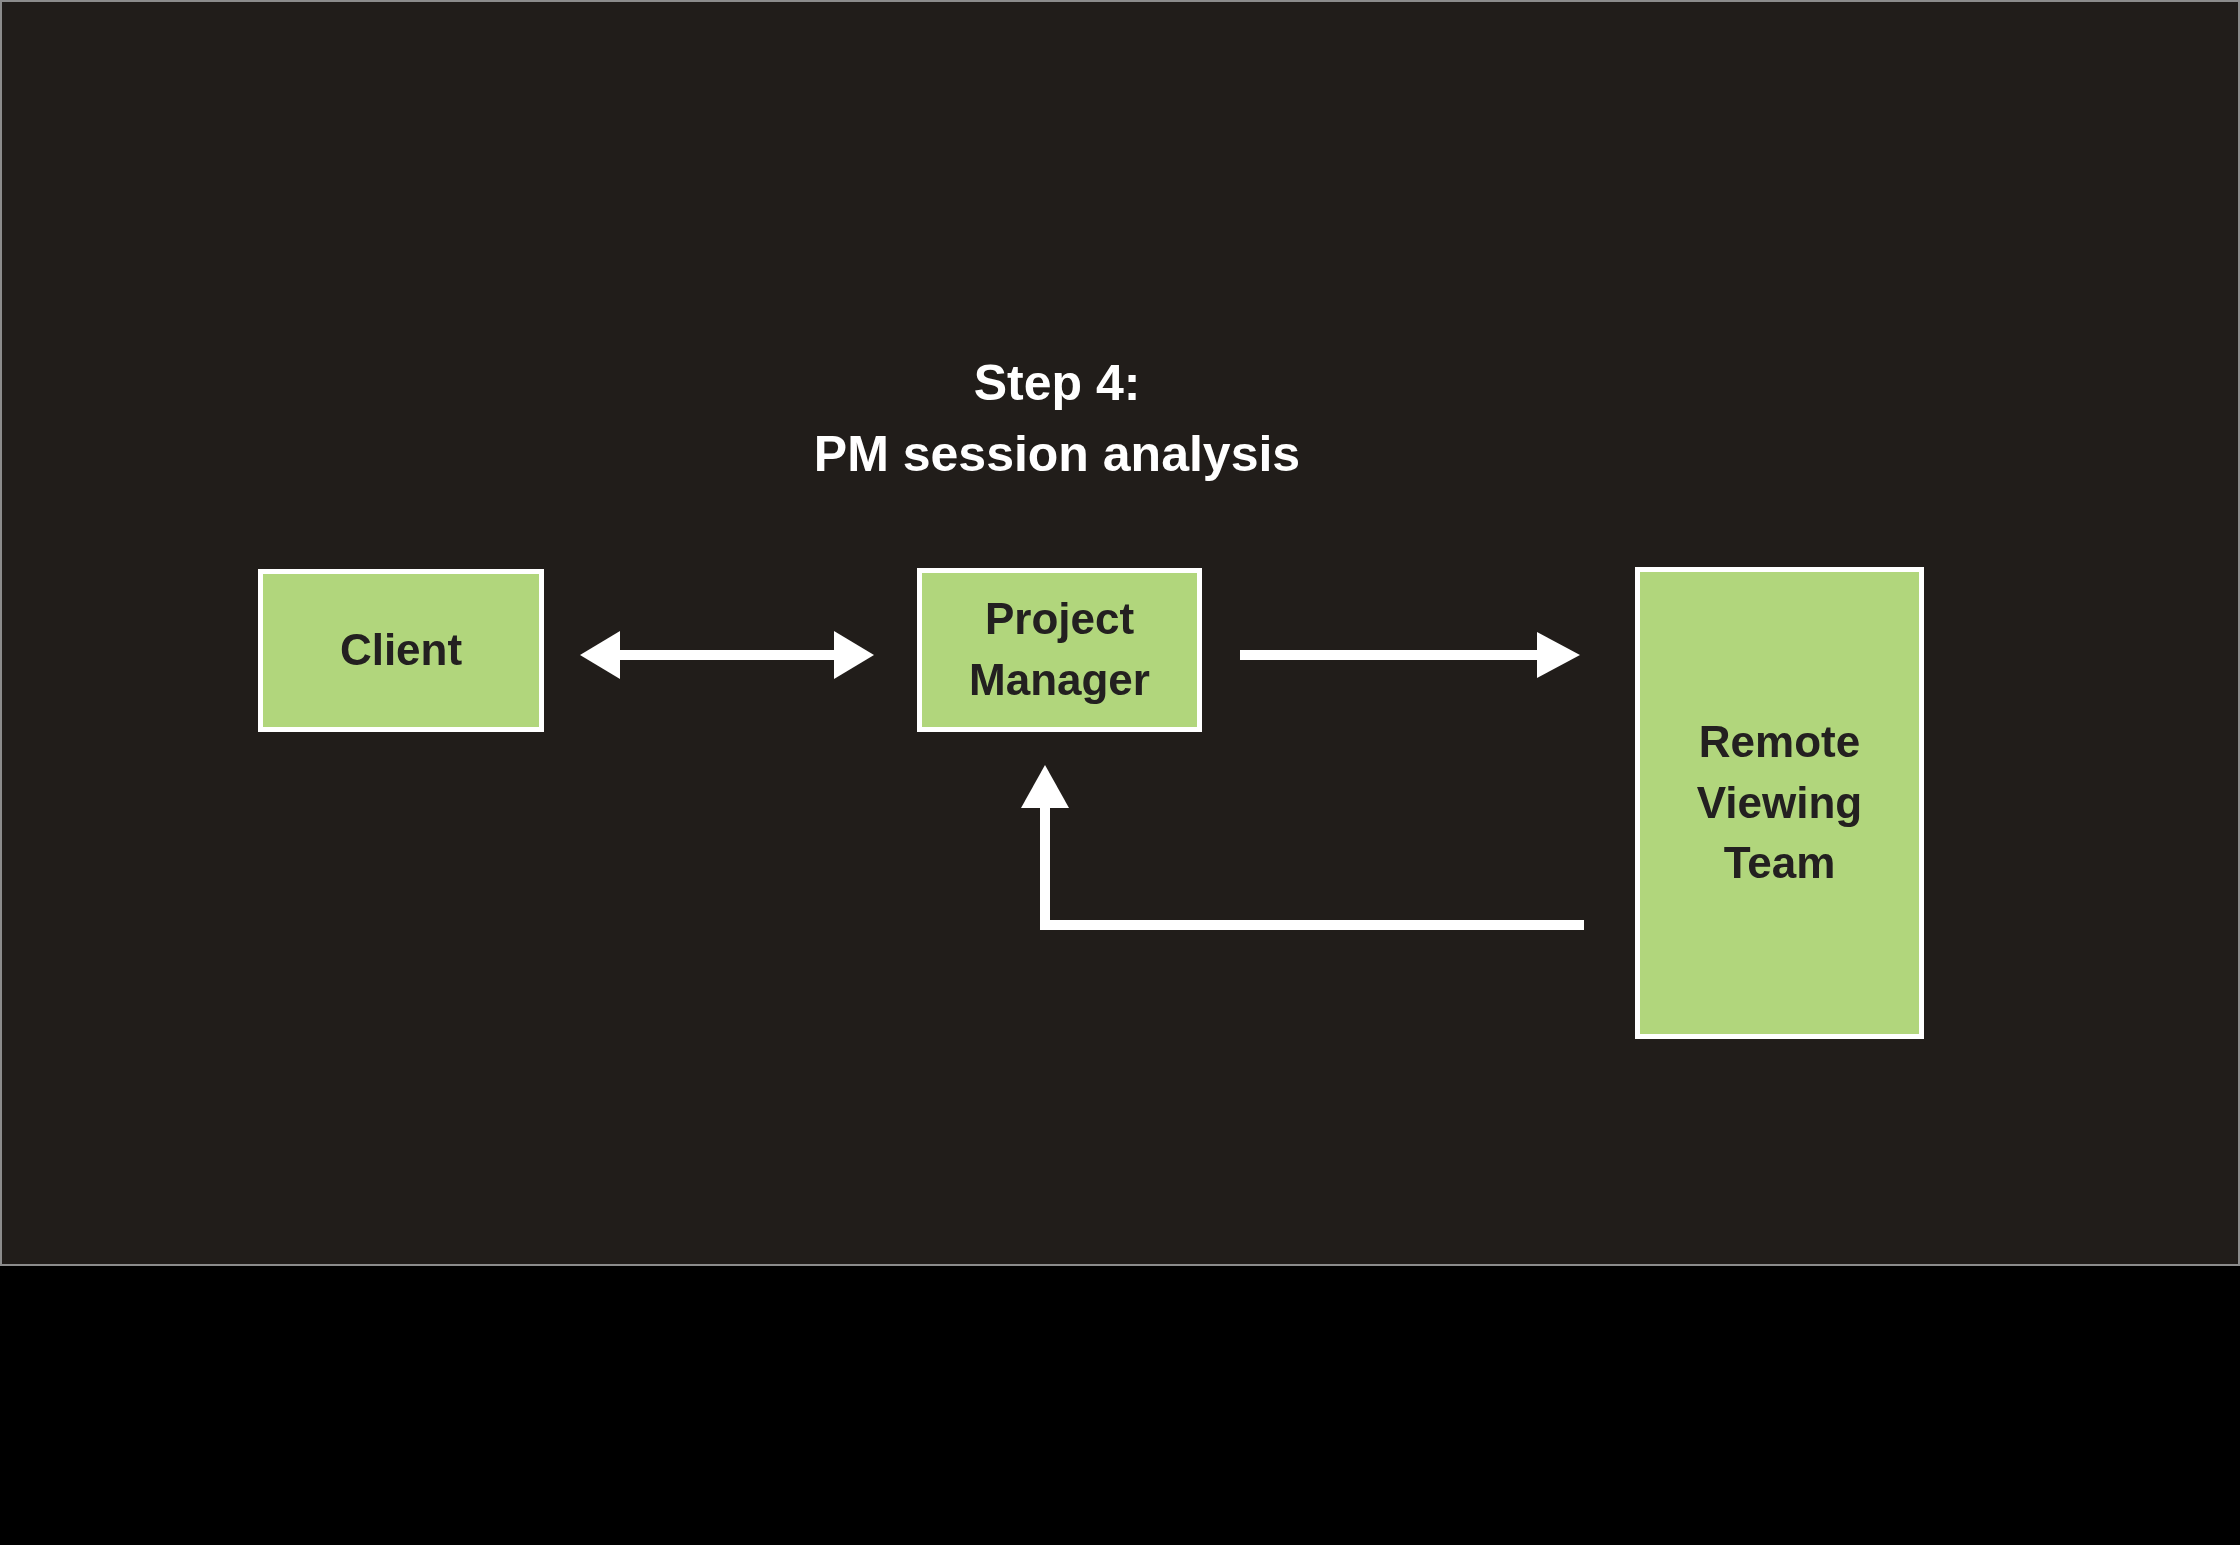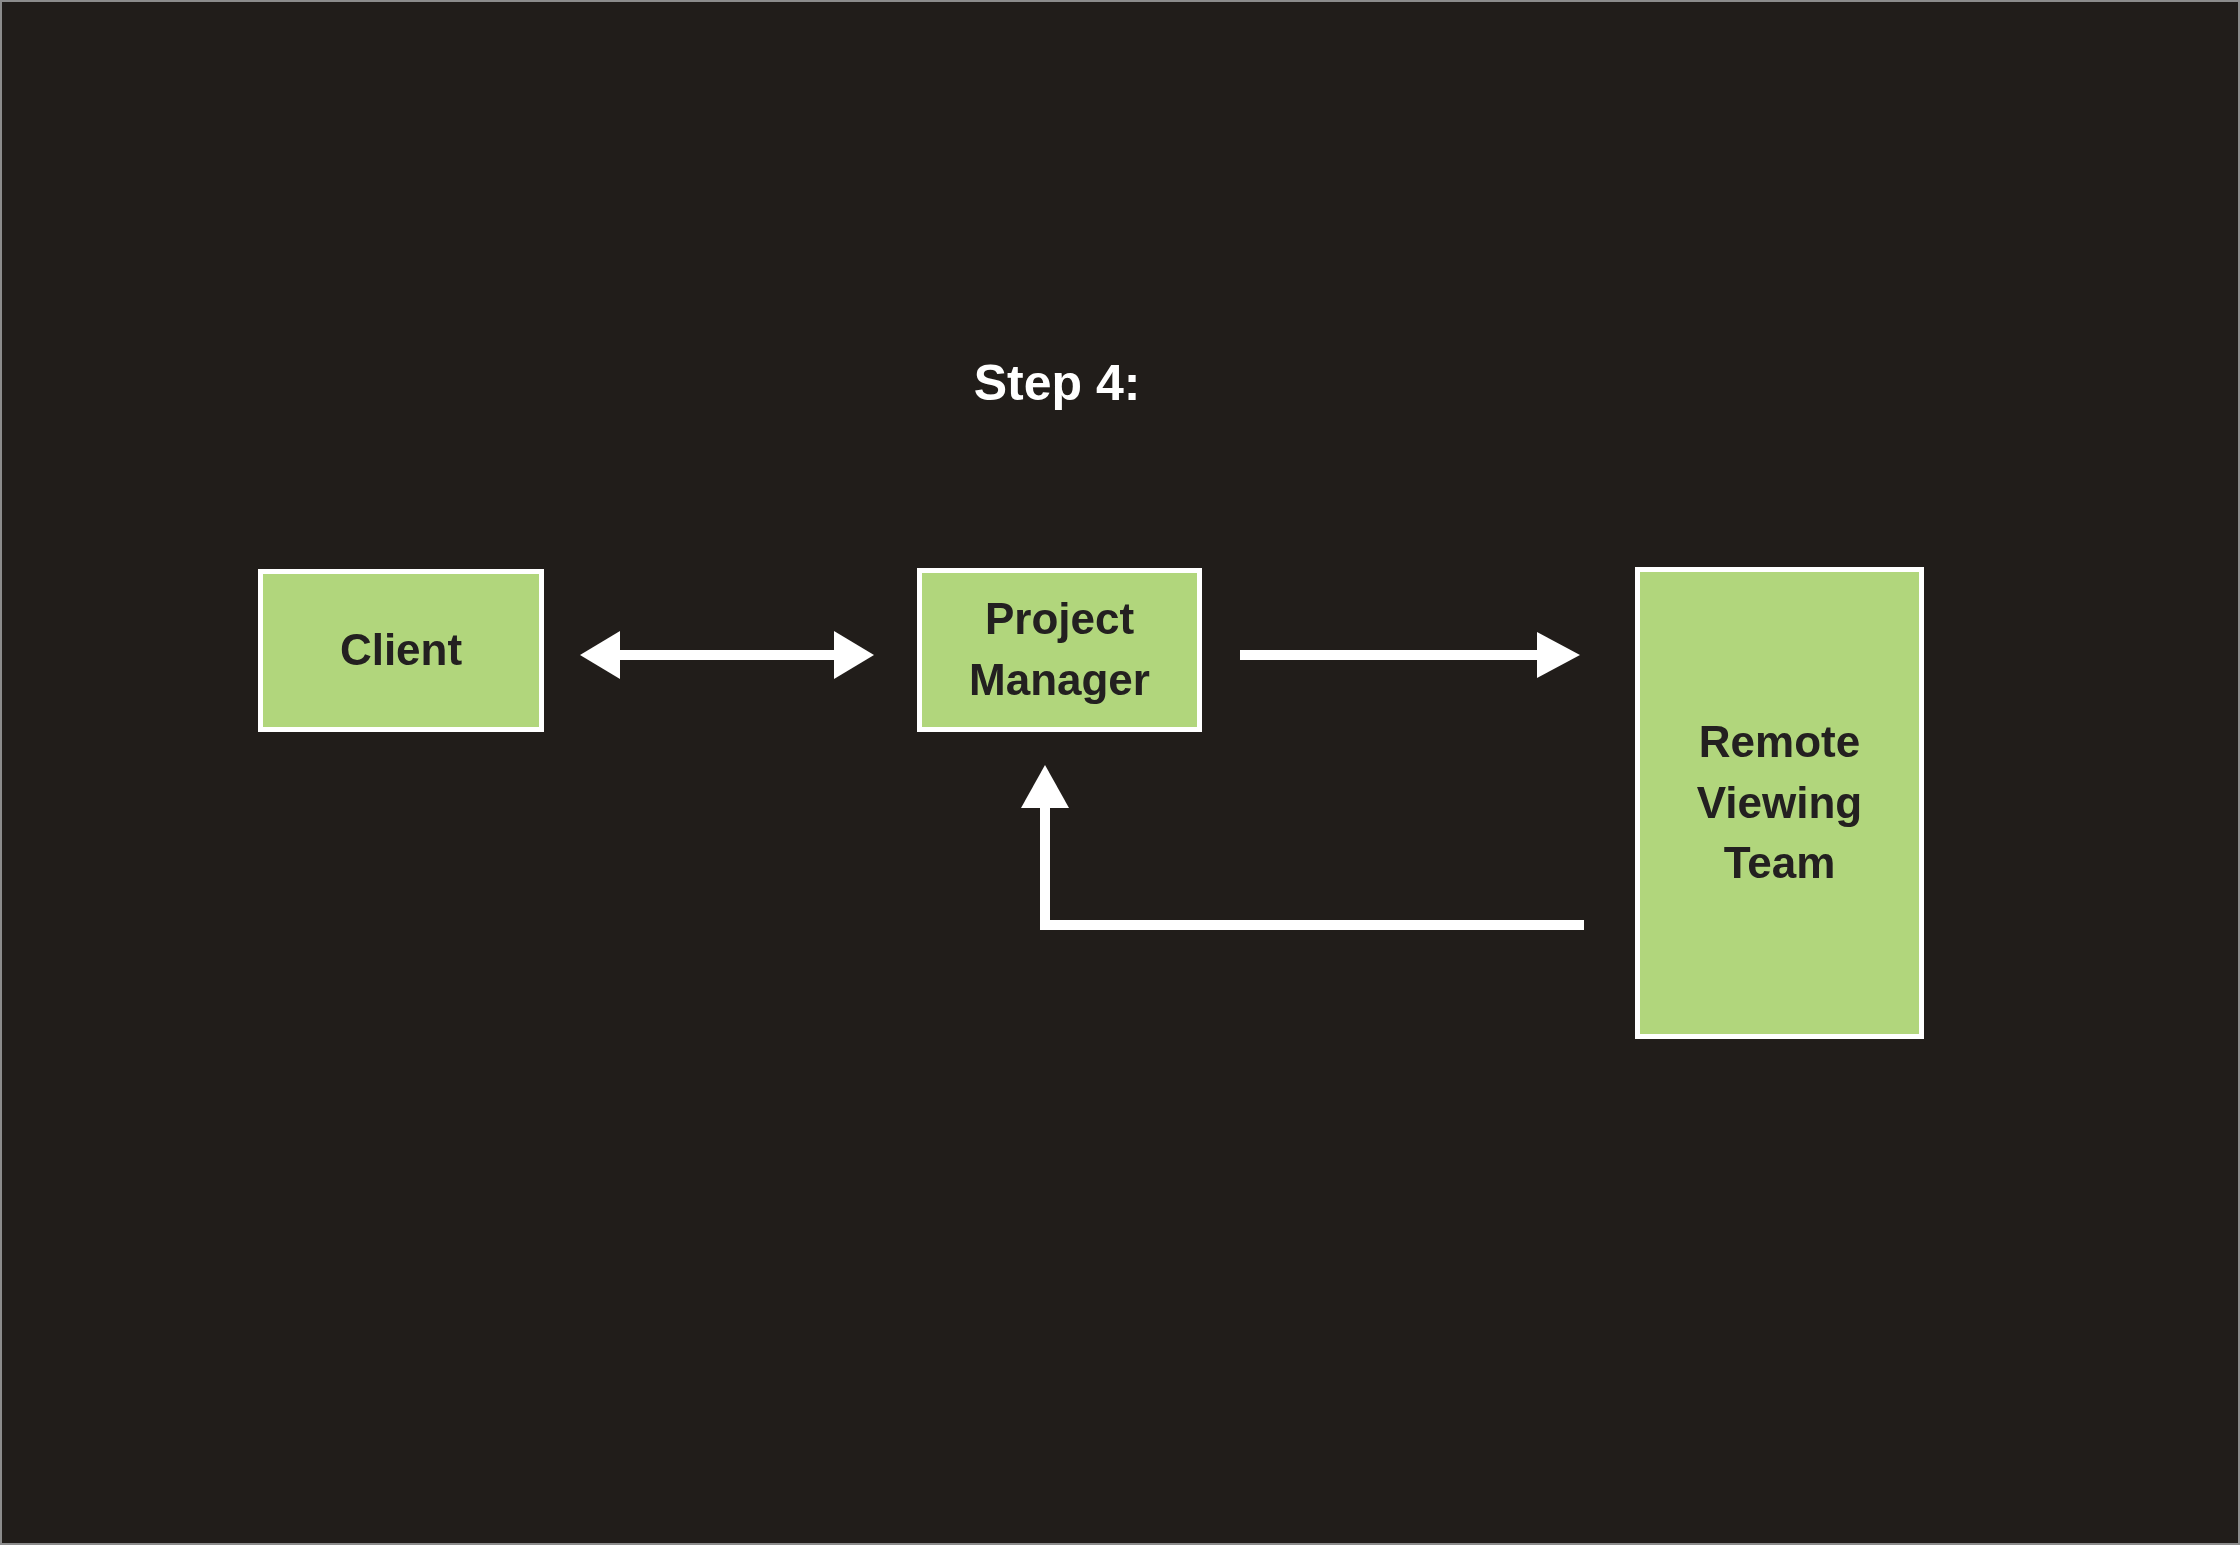--- a/index.html
+++ b/index.html
@@ -8,21 +8,21 @@
     --node-fill:#b1d67c;
     --node-border:#ffffff;
     --node-text:#232020;
     --text:#ffffff;
     --arrow:#ffffff;
   }
   *{margin:0;padding:0;box-sizing:border-box;}
   html,body{background:#000;}
   .stage{
     position:relative;
-    width:2240px;height:1545px;
+    width:2240px;height:1266px;
     background:var(--bg);
     border:2px solid var(--frame);
     overflow:hidden;
     font-family:"Liberation Sans", sans-serif;
     text-decoration:underline;
   }
   .arrows{
     position:absolute;left:0;top:0;width:2240px;height:1545px;
   }
   .arrows line,.arrows path{stroke:var(--arrow);stroke-width:10;fill:none;stroke-linejoin:miter;}
@@ -69,20 +69,21 @@
     </g>
 
     <g>
       <path d="M 1582 923 L 1043 923 L 1043 803"></path>
       <polygon points="1043,763 1019,806 1067,806"></polygon>
     </g>
   </svg>
 
   <div class="title">
     <div>Step 4:</div>
+    <div>PM session analysis</div>
   </div>
 
   <div class="node node-client">
     <span>Client</span>
   </div>
 
   <div class="node node-pm">
     <span>Project Manager</span>
   </div>
 

